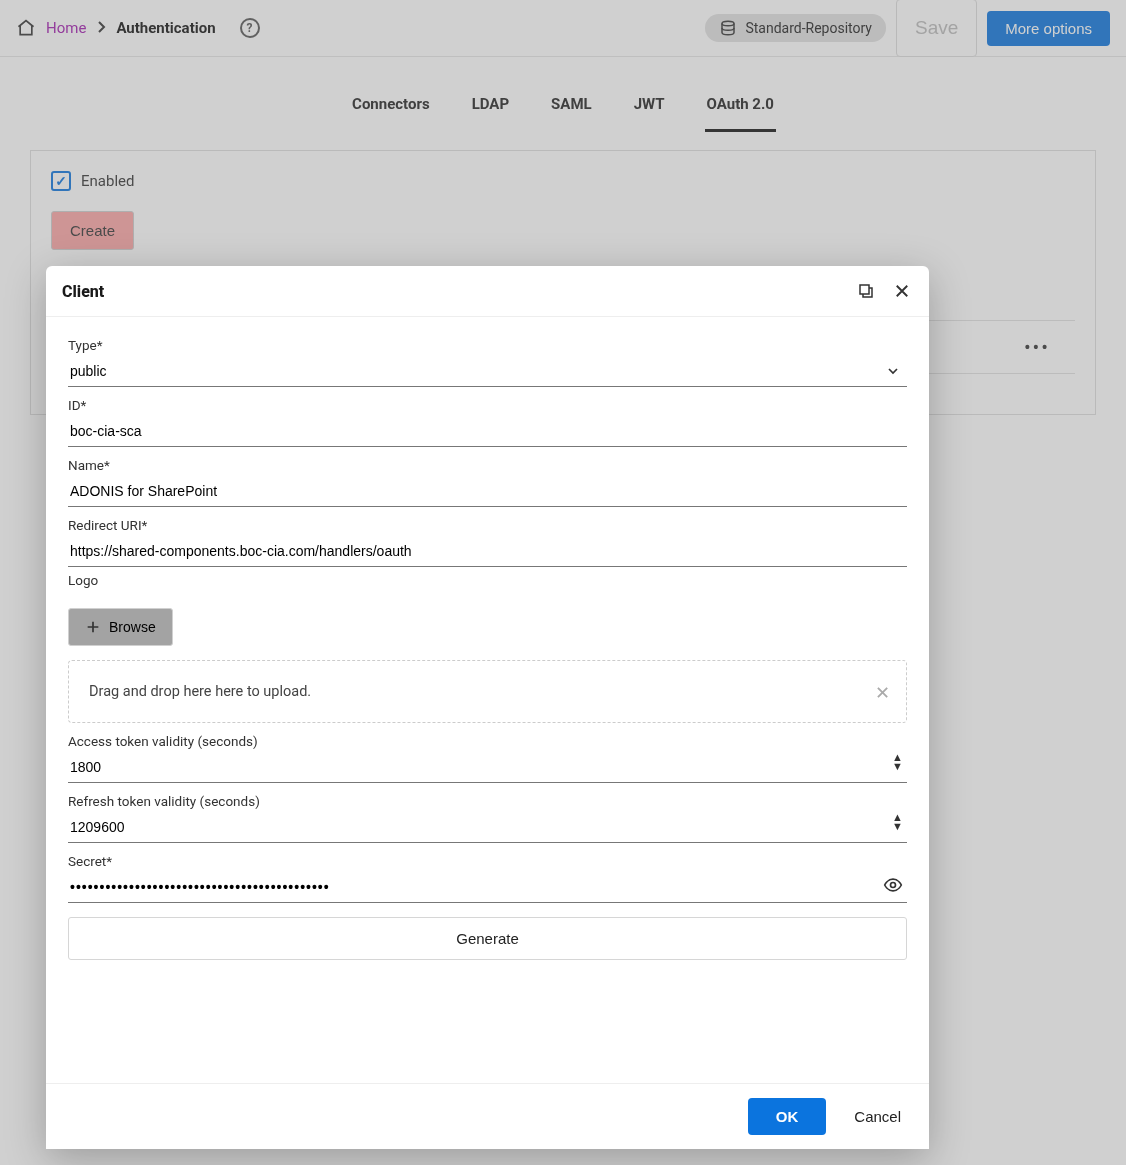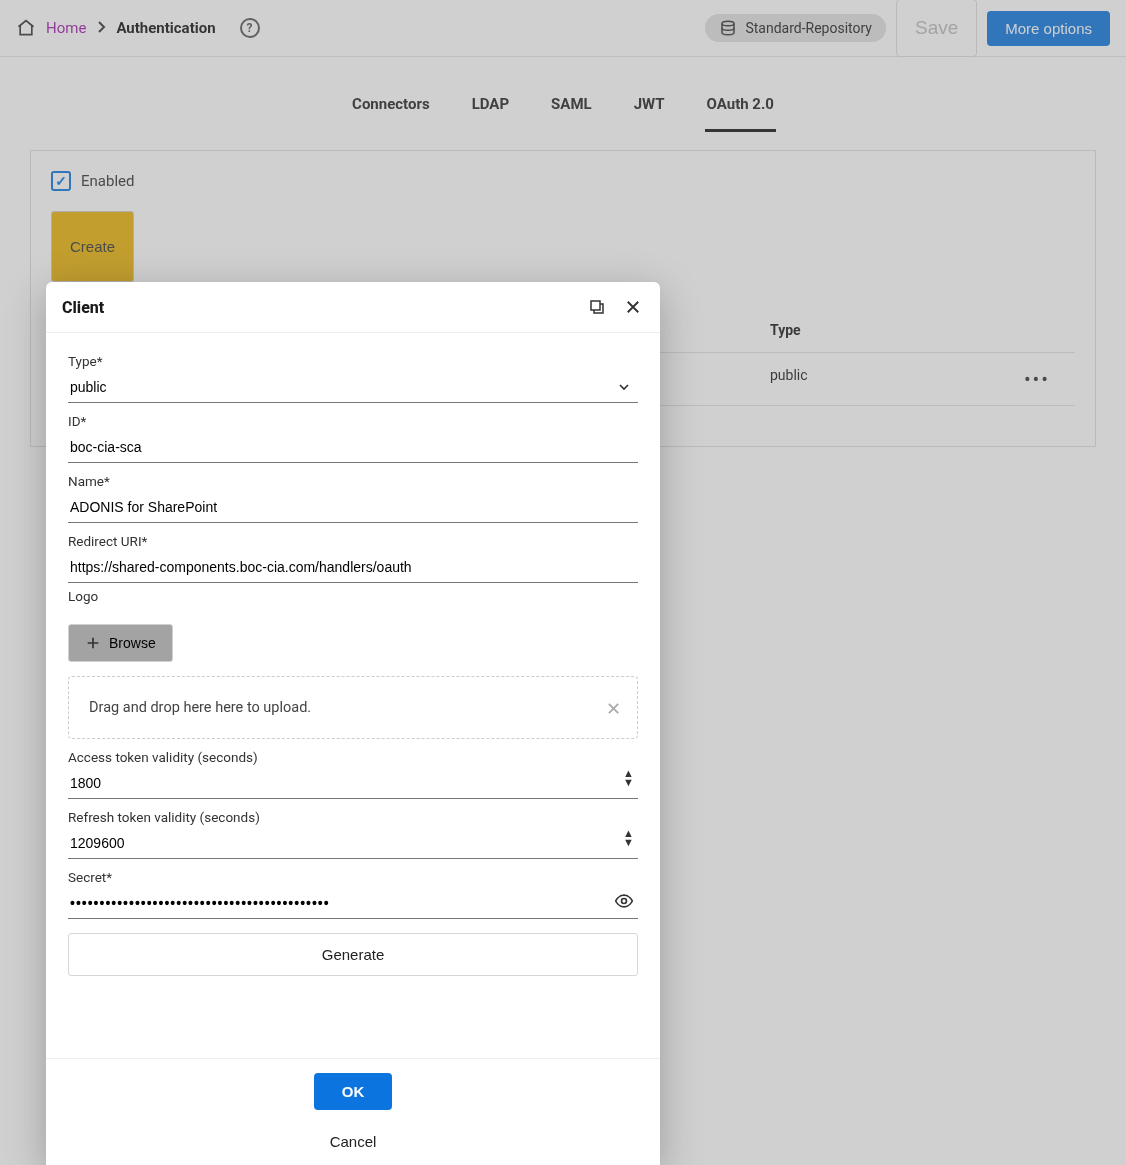--- a/index.html
+++ b/index.html
@@ -22,32 +22,32 @@
   .more-btn { background:#0b74de; color:#fff; border:none; padding:9px 18px; border-radius:4px; font-size:15px; }
 
   .tabs-row { display:flex; justify-content:center; gap:38px; padding:38px 0 0; font-size:15px; font-weight:700; color:#222; }
   .tab { padding:0 2px 16px; }
   .tab.active { border-bottom:3px solid #111; }
 
   .panel { margin:18px 30px 0; border:1px solid #dedede; padding:20px 20px 40px; }
   .panel h1 { margin:0 0 14px; font-size:24px; font-weight:800; }
   .check-row { display:flex; align-items:center; gap:10px; font-size:15px; color:#333; }
   .cbx { width:20px; height:20px; border:2px solid #0b74de; border-radius:3px; display:flex; align-items:center; justify-content:center; color:#0b74de; font-weight:900; font-size:14px; }
-  .create-btn { margin-top:20px; border:1px solid #ccc; background:#eab308; padding:26px 18px; font-size:15px; border-radius:3px; color:#333; }
+  .create-btn { margin-top:20px; border:1px solid #ccc; background:#fca5a5; padding:10px 18px; font-size:15px; border-radius:3px; color:#333; }
 
   .tbl { margin-top:26px; }
   .tbl-head, .tbl-row { display:grid; grid-template-columns: 3fr 3fr 2fr 60px; padding:14px 8px; border-bottom:1px solid #e0e0e0; font-size:14px; }
   .tbl-head { font-weight:700; }
   .dots { font-size:20px; letter-spacing:2px; color:#333; text-align:center; }
 
   
   .dim { position:absolute; inset:0; background:rgba(120,120,120,0.35); }
 
   
-  .modal { position:absolute; left:46px; top:282px; width:614px; background:#fff; border-radius:6px 6px 0 0; box-shadow:0 10px 40px rgba(0,0,0,0.25); display:flex; flex-direction:column; height:883px; }
+  .modal { position:absolute; left:46px; top:266px; width:883px; background:#fff; border-radius:6px 6px 0 0; box-shadow:0 10px 40px rgba(0,0,0,0.25); display:flex; flex-direction:column; height:883px; }
   .modal-head { display:flex; align-items:center; padding:14px 16px; border-bottom:1px solid #eee; }
   .modal-title { font-size:16px; font-weight:800; flex:1; }
   .modal-head .hicon { width:22px; height:22px; display:flex; align-items:center; justify-content:center; margin-left:14px; cursor:pointer; }
   .modal-body { padding:10px 22px 0; flex:1; overflow:auto; }
   .field { margin-top:10px; }
   .field-label { font-size:13.5px; color:#333; margin-bottom:4px; }
   .field-input { width:100%; border:none; border-bottom:1.5px solid #777; padding:6px 2px 7px; font-size:14px; background:transparent; outline:none; }
   .select-wrap { position:relative; }
   .select-caret { position:absolute; right:6px; top:6px; pointer-events:none; }
   .spinner-wrap { position:relative; }
@@ -55,21 +55,21 @@
   .secret-wrap { position:relative; }
   .eye { position:absolute; right:4px; top:2px; }
 
   .logo-sec { margin-top:5px; }
   .browse-btn { display:inline-flex; align-items:center; gap:8px; border:1px solid #d0d0d0; background:#a3a3a3; padding:10px 16px; font-size:14px; border-radius:3px; margin-top:16px; }
   .dropzone { margin-top:14px; border:1.5px dashed #ccc; border-radius:4px; padding:22px 20px; font-size:14.5px; color:#444; position:relative; }
   .dropzone .dz-close { position:absolute; right:16px; top:50%; transform:translateY(-50%); color:#aaa; font-size:18px; }
 
   .gen-btn { width:100%; border:1px solid #d6d6d6; background:#fff; padding:12px 0; font-size:15px; border-radius:3px; margin-top:14px; color:#222; }
 
-  .modal-foot { border-top:1px solid #eee; padding:14px 22px; display:flex; justify-content:flex-end; gap:22px; align-items:center;flex-direction:column; }
+  .modal-foot { border-top:1px solid #eee; padding:14px 22px; display:flex; justify-content:flex-end; gap:22px; align-items:center; }
   .ok-btn { background:#0b74de; color:#fff; border:none; padding:10px 28px; border-radius:4px; font-size:15px; font-weight:600; }
   .cancel-btn { background:none; border:none; font-size:15px; color:#222; }
 
   svg { stroke:#333; }
 </style>
 </head>
 <body>
 
 <div class="page-layer">
   <div class="topbar">

